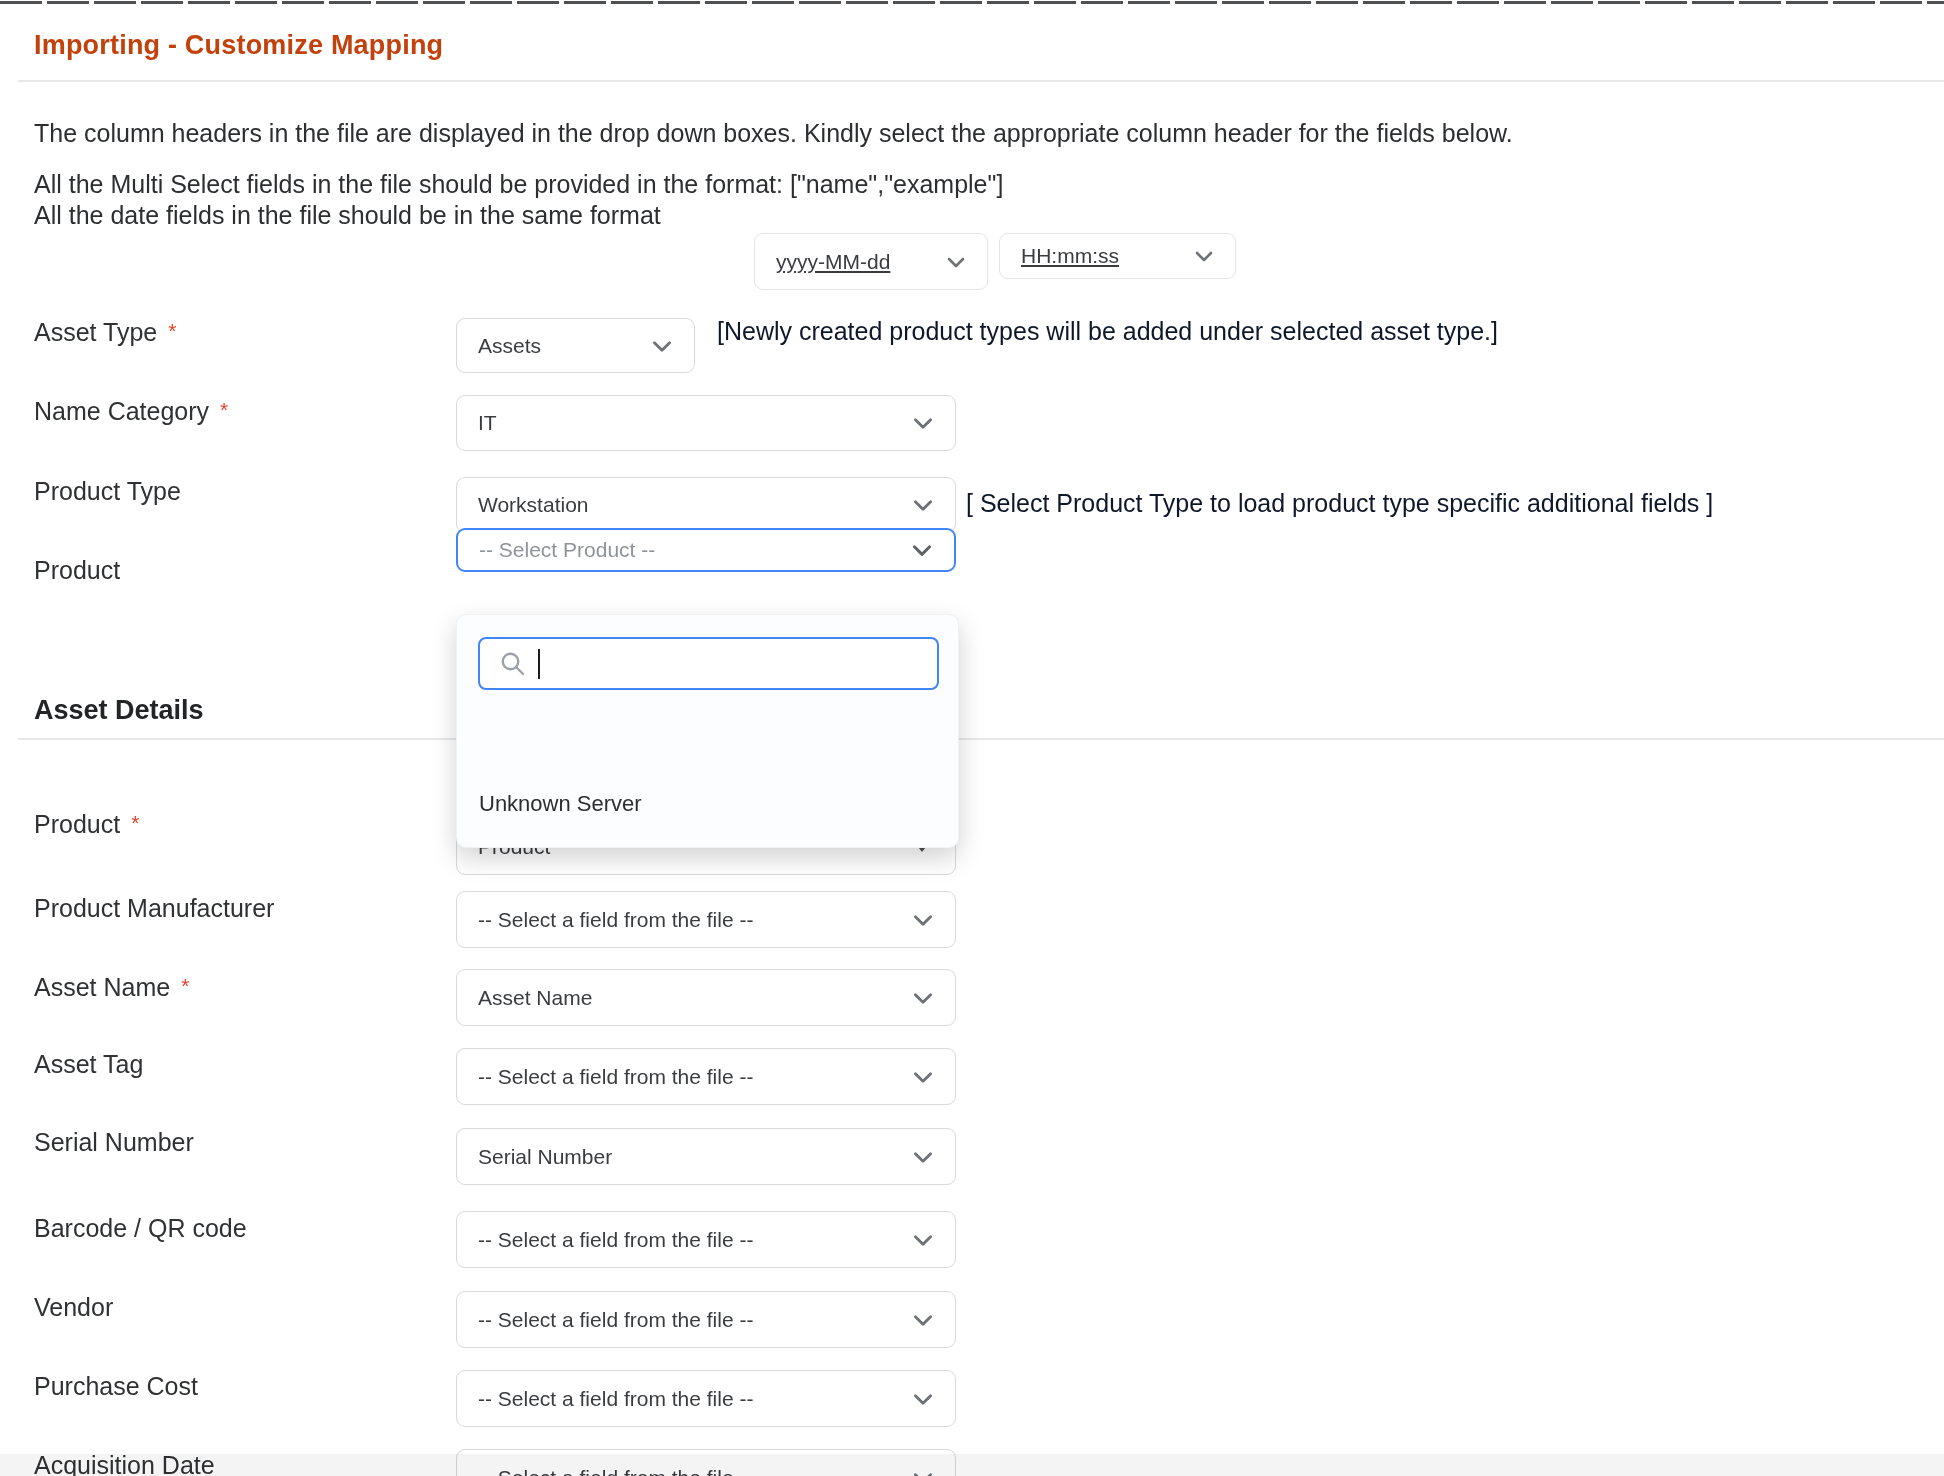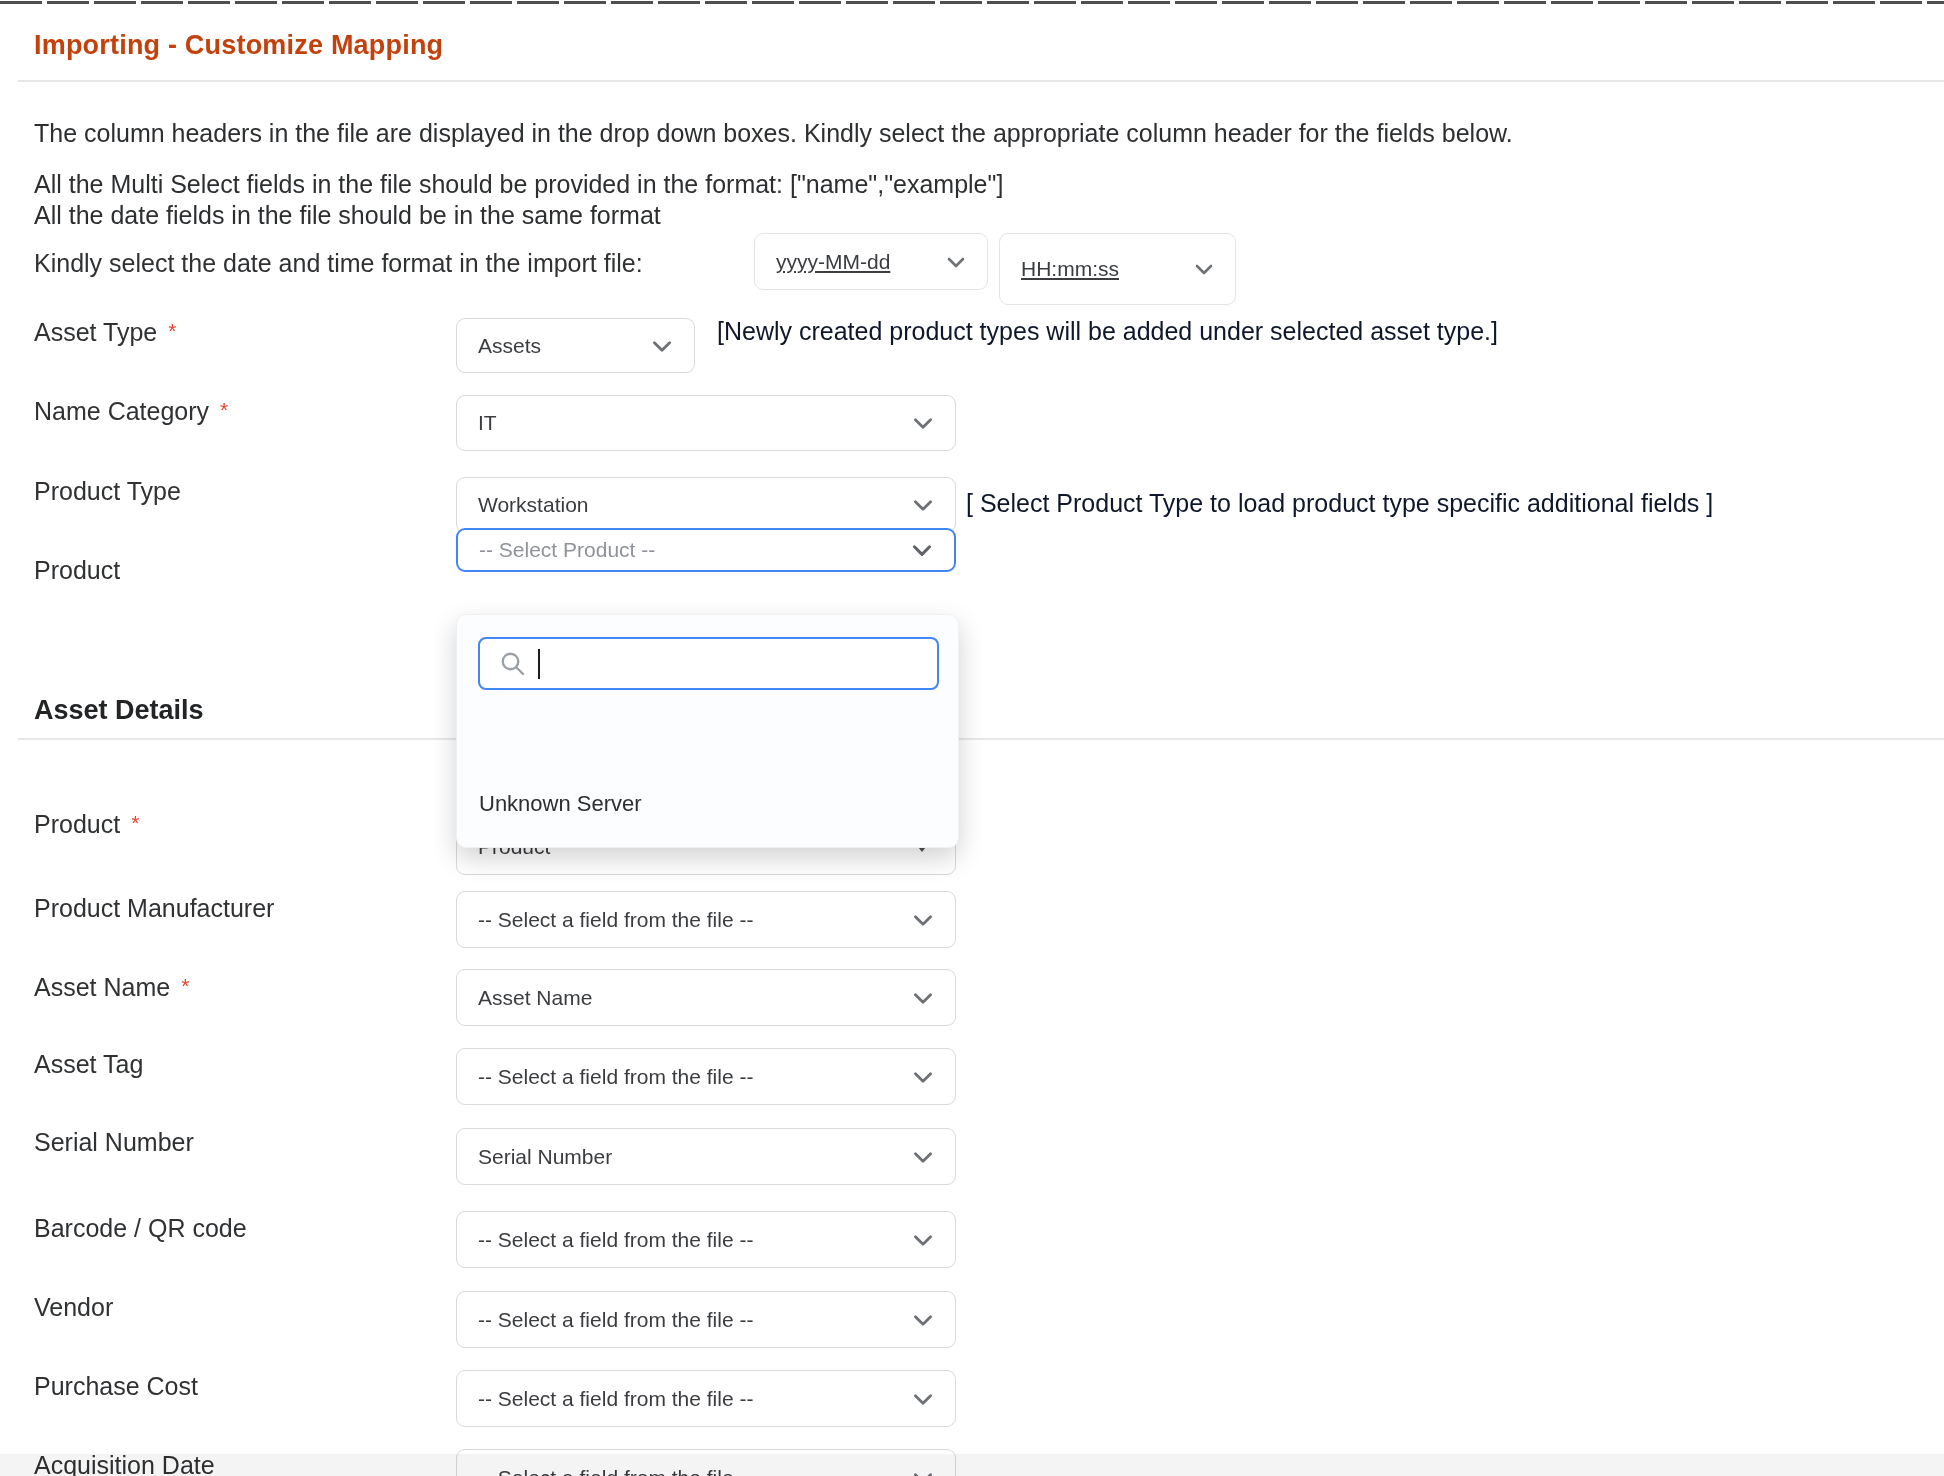--- a/index.html
+++ b/index.html
@@ -45,30 +45,29 @@
 <div class="page">
   <div class="top-line"></div>
 
   <h1 class="title">Importing - Customize Mapping</h1>
   <div class="hdiv title-div"></div>
 
   <p class="intro" style="top:119px">The column headers in the file are displayed in the drop down boxes. Kindly select the appropriate column header for the fields below.</p>
   <p class="intro" style="top:170px">All the Multi Select fields in the file should be provided in the format: ["name","example"]</p>
   <p class="intro" style="top:201px">All the date fields in the file should be in the same format</p>
 
-  <span class="lbl" style="top:248px">Kindly select the date and time format in the import file:</span>
   <div class="sel lightborder" style="left:754px;top:233px;width:234px;height:57px">
     <span>yyyy-MM-dd</span>
     <span class="chev">
       <svg width="24" height="24" viewBox="0 0 24 24">
           <path d="M5 9l7 7 7-7" fill="none" stroke="#6e7276" stroke-width="2.6" stroke-linecap="round" stroke-linejoin="round"></path>
         </svg>
     </span>
   </div>
-  <div class="sel lightborder" style="left:999px;top:233px;width:237px;height:72px">
+  <div class="sel lightborder" style="left:999px;top:233px;width:237px;height:46px">
     <span>HH:mm:ss</span>
     <span class="chev">
       <svg width="24" height="24" viewBox="0 0 24 24">
           <path d="M5 9l7 7 7-7" fill="none" stroke="#6e7276" stroke-width="2.6" stroke-linecap="round" stroke-linejoin="round"></path>
         </svg>
     </span>
   </div>
 
   <span class="lbl" style="top:317px"><span>Asset Type</span><span class="req">*</span></span>
   <div class="sel" style="left:456px;top:318px;width:239px;height:55px">

